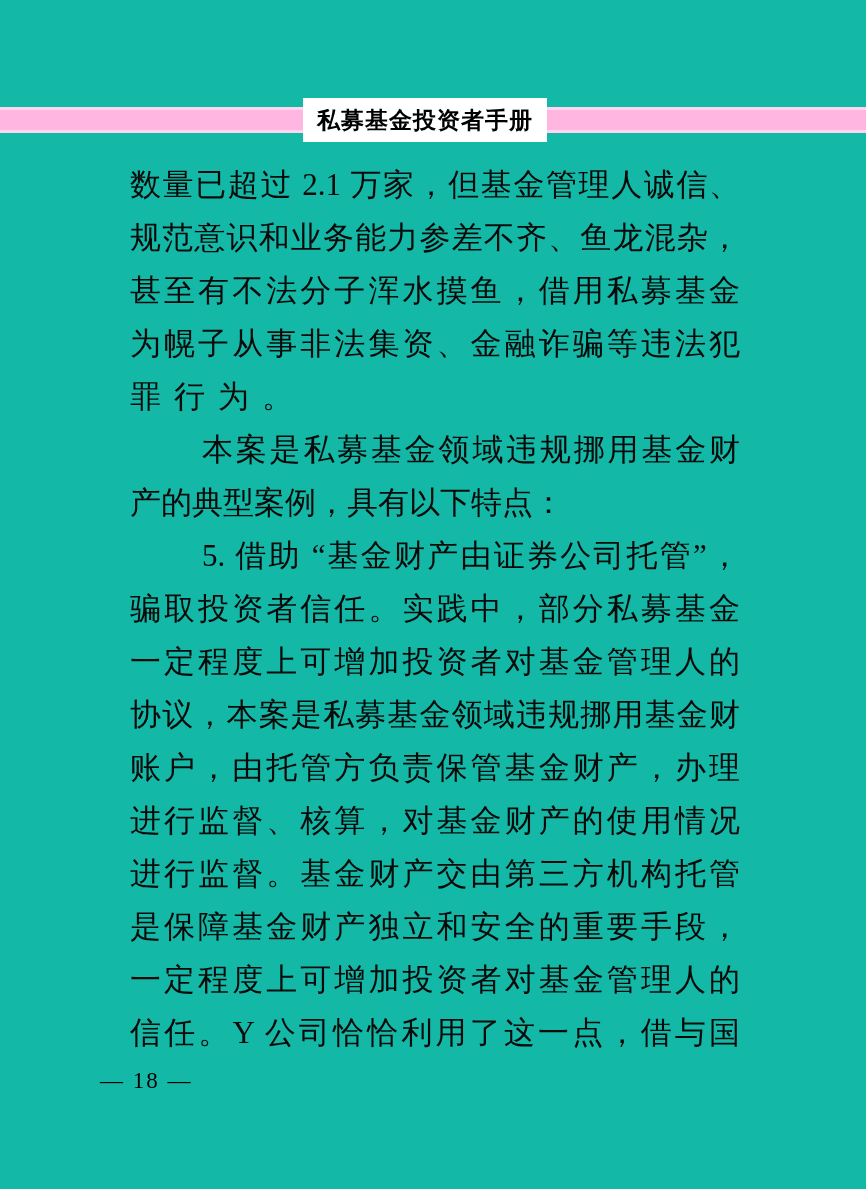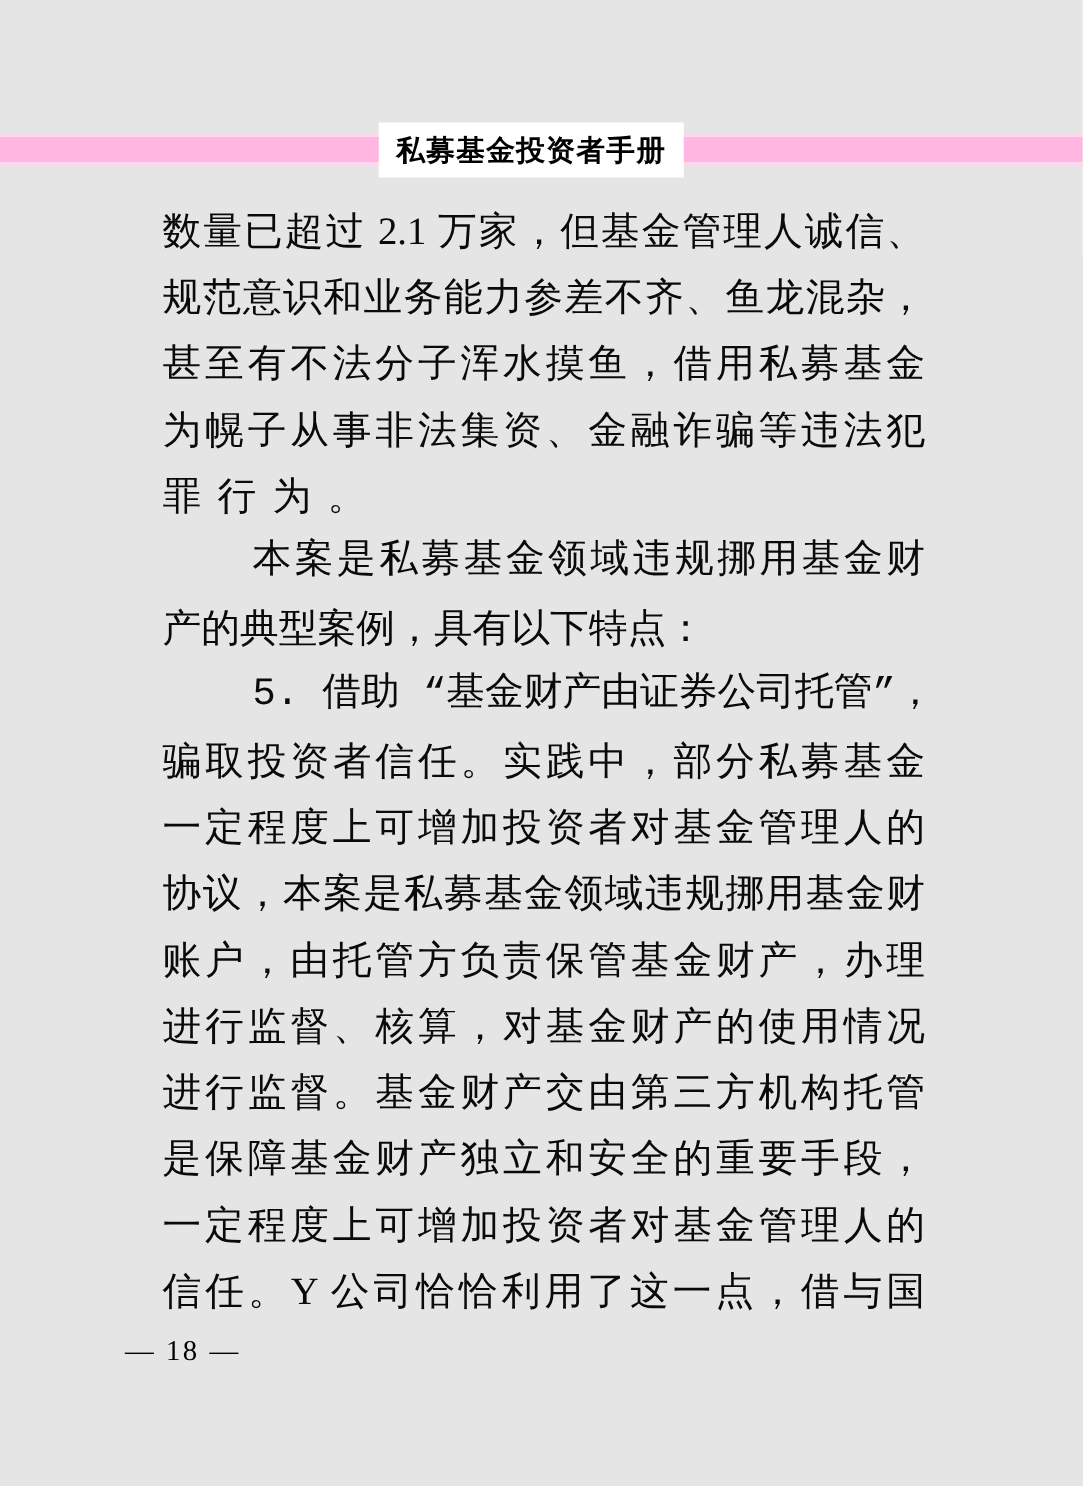--- a/index.html
+++ b/index.html
@@ -10,21 +10,21 @@
   html,body{margin:0;padding:0;}
   body{
     width:866px;height:1189px;
     background:#ffffff;
     position:relative;
     overflow:hidden;
     font-family:"Liberation Serif","DejaVu Serif",serif;
     color:var(--text-color);
   }
   .page{
-    position:absolute;inset:0;background:#e5e5e5;
+    position:absolute;inset:0;background:#14b8a6;
   }
   
   .header-band{
     position:absolute;left:0;top:107px;width:866px;height:26px;
     background:linear-gradient(to bottom,
       var(--bar-pink-edge) 0 3px,
       var(--bar-pink) 3px calc(100% - 3px),
       var(--bar-pink-edge) calc(100% - 3px) 100%);
   }
   .header-title-box{
@@ -46,21 +46,21 @@
     font-size:31px;
     line-height:53px;
   }
   .bline{
     height:53px;
     text-align:justify;
     text-align-last:justify;
     text-justify:inter-character;
     white-space:nowrap;
   }
-  .bline.indent{ padding-left:72px;font-family:Liberation Mono, monospace; }
+  .bline.indent{ padding-left:72px; }
   .bline.end{
     text-align:left;
     text-align-last:left;
   }
   .bline.loose{ letter-spacing:13px;text-align:center; }
   
   .page-number{
     position:absolute;left:100px;top:1064px;
     font-size:23px;line-height:34px;
     letter-spacing:2px;

